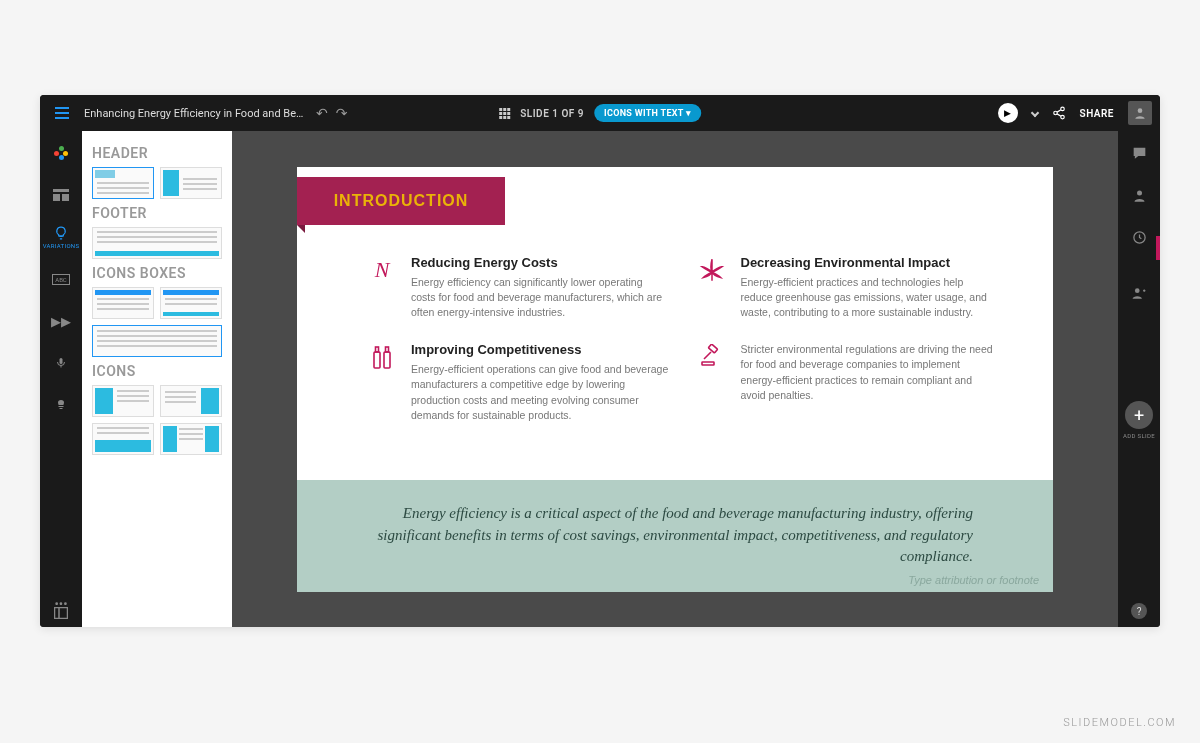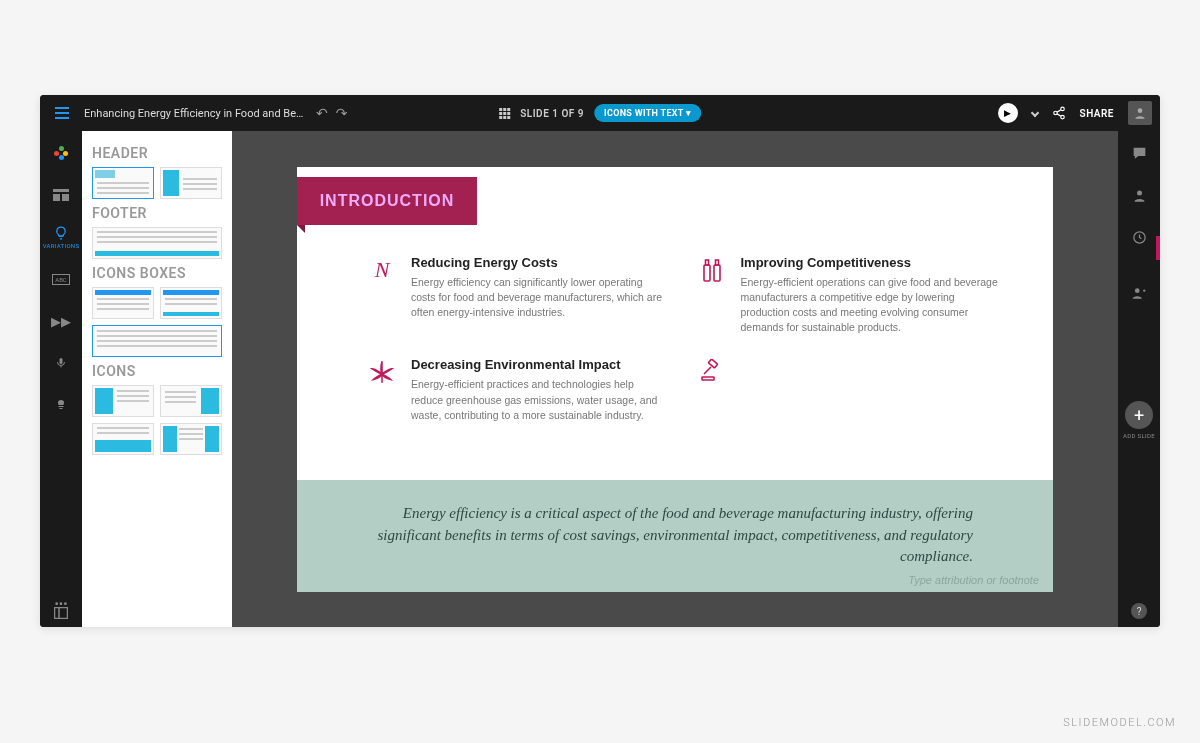--- a/index.html
+++ b/index.html
@@ -53,21 +53,21 @@
 .vt-bar-bottom { position: absolute; bottom: 2px; left: 2px; right: 2px; height: 5px; background: #2cbbe0; }
 .vt-tray-left { position: absolute; top: 2px; bottom: 2px; left: 2px; width: 18px; background: #2cbbe0; }
 .vt-tray-right { position: absolute; top: 2px; bottom: 2px; right: 2px; width: 18px; background: #2cbbe0; }
 .vt-tray-bottom { position: absolute; bottom: 2px; left: 2px; right: 2px; height: 12px; background: #2cbbe0; }
 .vt-split-right { position: absolute; top: 2px; right: 2px; bottom: 2px; width: 18px; background: #2cbbe0; }
 .vt-content-left { position: absolute; top: 2px; left: 2px; bottom: 2px; width: 35px; }
 .vt-content-left span { display: block; height: 2px; background: #ccc; margin: 3px 2px; }
 
 .canvas-area { flex: 1; display: flex; align-items: center; justify-content: center; padding: 8px; position: relative; }
 .slide { width: 756px; height: 425px; background: #fff; position: relative; font-family: "Segoe UI", sans-serif; }
-.slide-title-band { position: absolute; top: 10px; left: 0; width: 180px; height: 48px; background: #a32151; color: #f0abfc; display: flex; align-items: center; justify-content: center; font-size: 16px; font-weight: 600; letter-spacing: 1px; }
+.slide-title-band { position: absolute; top: 10px; left: 0; width: 208px; height: 48px; background: #a32151; color: #eab308; display: flex; align-items: center; justify-content: center; font-size: 16px; font-weight: 600; letter-spacing: 1px; }
 .slide-title-shadow { position: absolute; top: 58px; left: 0; width: 0; height: 0; border-left: 8px solid transparent; border-top: 8px solid #7a1a3f; }
 
 .content-grid { position: absolute; top: 88px; left: 70px; right: 55px; display: grid; grid-template-columns: 1fr 1fr; gap: 22px 28px; }
 .feature { display: flex; gap: 14px; }
 .feature-icon { width: 30px; flex-shrink: 0; color: #c2185b; font-size: 22px; display: flex; justify-content: center; padding-top: 2px; }
 .feature-body { flex: 1; }
 .feature-title { font-size: 13px; font-weight: 700; color: #222; margin-bottom: 5px; }
 .feature-desc { font-size: 10.5px; color: #777; line-height: 1.45; }
 
 .summary-band { position: absolute; bottom: 0; left: 0; right: 0; height: 112px; background: #b3cec5; display: flex; align-items: center; justify-content: center; padding: 0 80px; }
@@ -305,52 +305,53 @@
             <div class="feature-icon">
                 <span style="font-family:Georgia;font-style:italic;">N</span>
               </div>
             <div class="feature-body">
               <div class="feature-title">Reducing Energy Costs</div>
               <div class="feature-desc">Energy efficiency can significantly lower operating costs for food and beverage manufacturers, which are often energy-intensive industries.</div>
             </div>
           </div>
           <div class="feature">
             <div class="feature-icon">
+              <svg width="26" height="26" viewBox="0 0 24 24" fill="none" stroke="#c2185b" stroke-width="1.4">
+                  <path d="M12 22 V14 M12 14 C12 10 12 4 12 2 C11 6 10 10 12 14 M12 14 C10 12 5 9 3 9 C6 11 9 13 12 14 M12 14 C14 12 19 9 21 9 C18 11 15 13 12 14 M12 14 C10 15 6 17 4 19 C8 18 11 16 12 14 M12 14 C14 15 18 17 20 19 C16 18 13 16 12 14"></path>
+                </svg>
+            </div>
+            <div class="feature-body">
+              <div class="feature-title">Decreasing Environmental Impact</div>
+              <div class="feature-desc">Energy-efficient practices and technologies help reduce greenhouse gas emissions, water usage, and waste, contributing to a more sustainable industry.</div>
+            </div>
+          </div>
+          <div class="feature">
+            <div class="feature-icon">
               <svg width="24" height="26" viewBox="0 0 24 26" fill="none" stroke="#c2185b" stroke-width="1.6">
                   <rect x="4" y="8" width="6" height="16" rx="1"></rect>
                   <rect x="5.5" y="3" width="3" height="5"></rect>
                   <rect x="14" y="8" width="6" height="16" rx="1"></rect>
                   <rect x="15.5" y="3" width="3" height="5"></rect>
                 </svg>
             </div>
             <div class="feature-body">
               <div class="feature-title">Improving Competitiveness</div>
               <div class="feature-desc">Energy-efficient operations can give food and beverage manufacturers a competitive edge by lowering production costs and meeting evolving consumer demands for sustainable products.</div>
-            </div>
-          </div>
-          <div class="feature">
-            <div class="feature-icon">
-              <svg width="26" height="26" viewBox="0 0 24 24" fill="none" stroke="#c2185b" stroke-width="1.4">
-                  <path d="M12 22 V14 M12 14 C12 10 12 4 12 2 C11 6 10 10 12 14 M12 14 C10 12 5 9 3 9 C6 11 9 13 12 14 M12 14 C14 12 19 9 21 9 C18 11 15 13 12 14 M12 14 C10 15 6 17 4 19 C8 18 11 16 12 14 M12 14 C14 15 18 17 20 19 C16 18 13 16 12 14"></path>
-                </svg>
-            </div>
-            <div class="feature-body">
-              <div class="feature-title">Decreasing Environmental Impact</div>
-              <div class="feature-desc">Energy-efficient practices and technologies help reduce greenhouse gas emissions, water usage, and waste, contributing to a more sustainable industry.</div>
             </div>
           </div>
           <div class="feature">
             <div class="feature-icon">
               <svg width="24" height="24" viewBox="0 0 24 24" fill="none" stroke="#c2185b" stroke-width="1.6">
                   <rect x="9" y="2" width="8" height="5" rx="1" transform="rotate(40 13 4.5)"></rect>
                   <line x1="11" y1="8" x2="4" y2="15"></line>
                   <rect x="2" y="18" width="12" height="3" rx="0.5"></rect>
                 </svg>
             </div>
             <div class="feature-body">
+              <div class="feature-desc">Stricter environmental regulations are driving the need for food and beverage companies to implement energy-efficient practices to remain compliant and avoid penalties.</div>
             </div>
           </div>
         </div>
 
         <div class="summary-band">
           <div class="summary-text">Energy efficiency is a critical aspect of the food and beverage manufacturing industry, offering significant benefits in terms of cost savings, environmental impact, competitiveness, and regulatory compliance.</div>
           <div class="footnote">Type attribution or footnote</div>
         </div>
       </div>
     </div>

